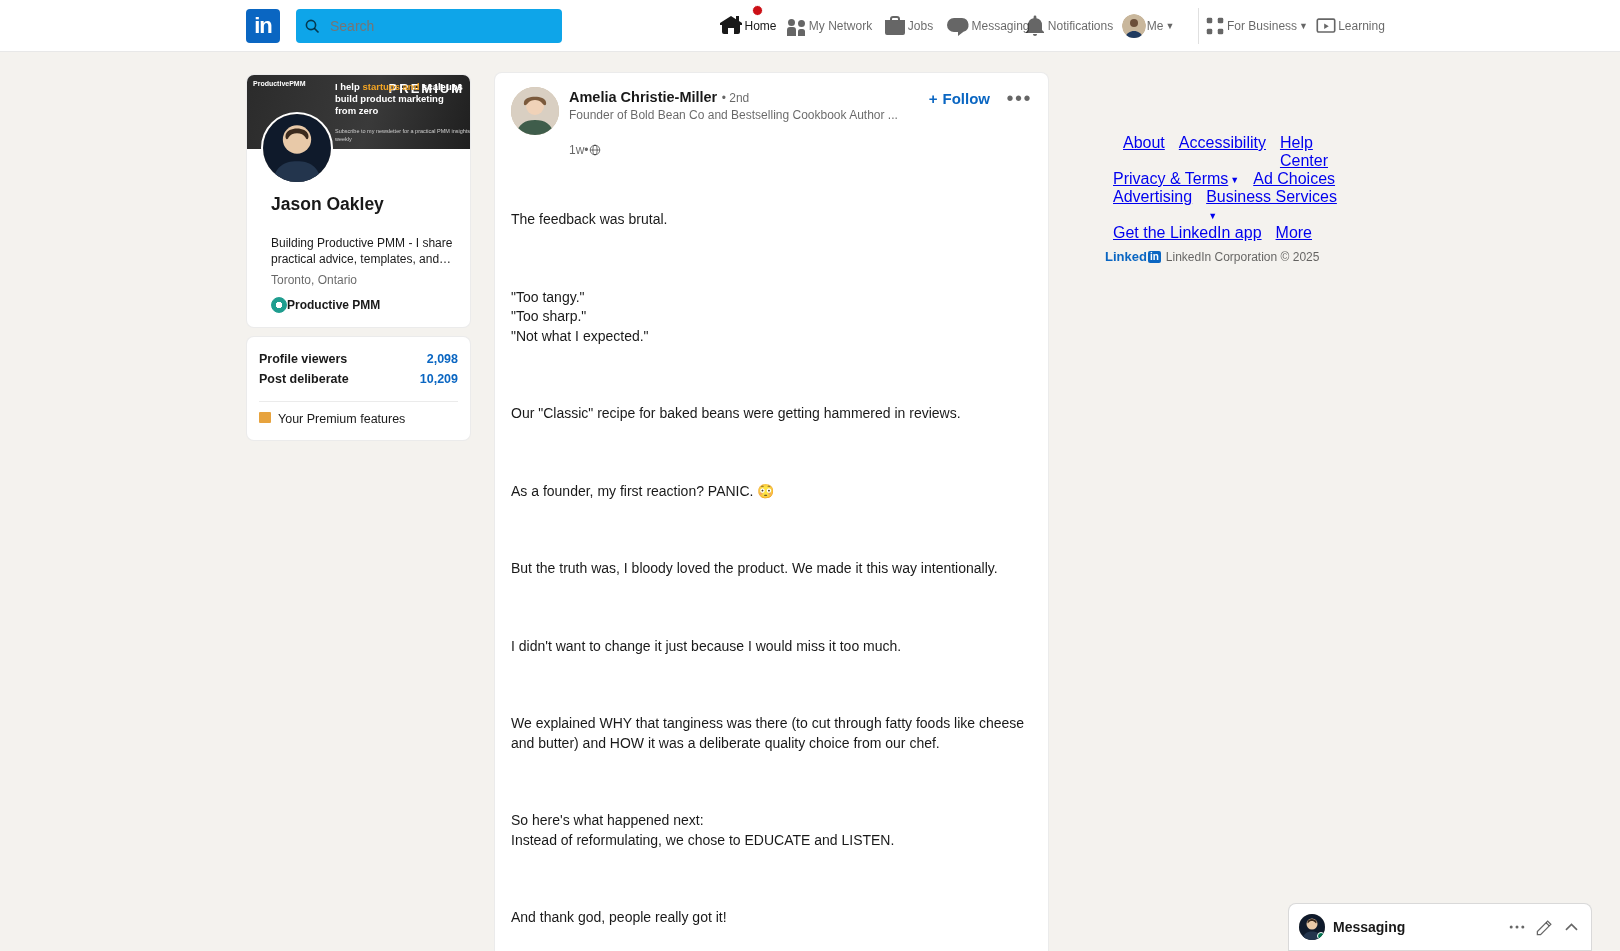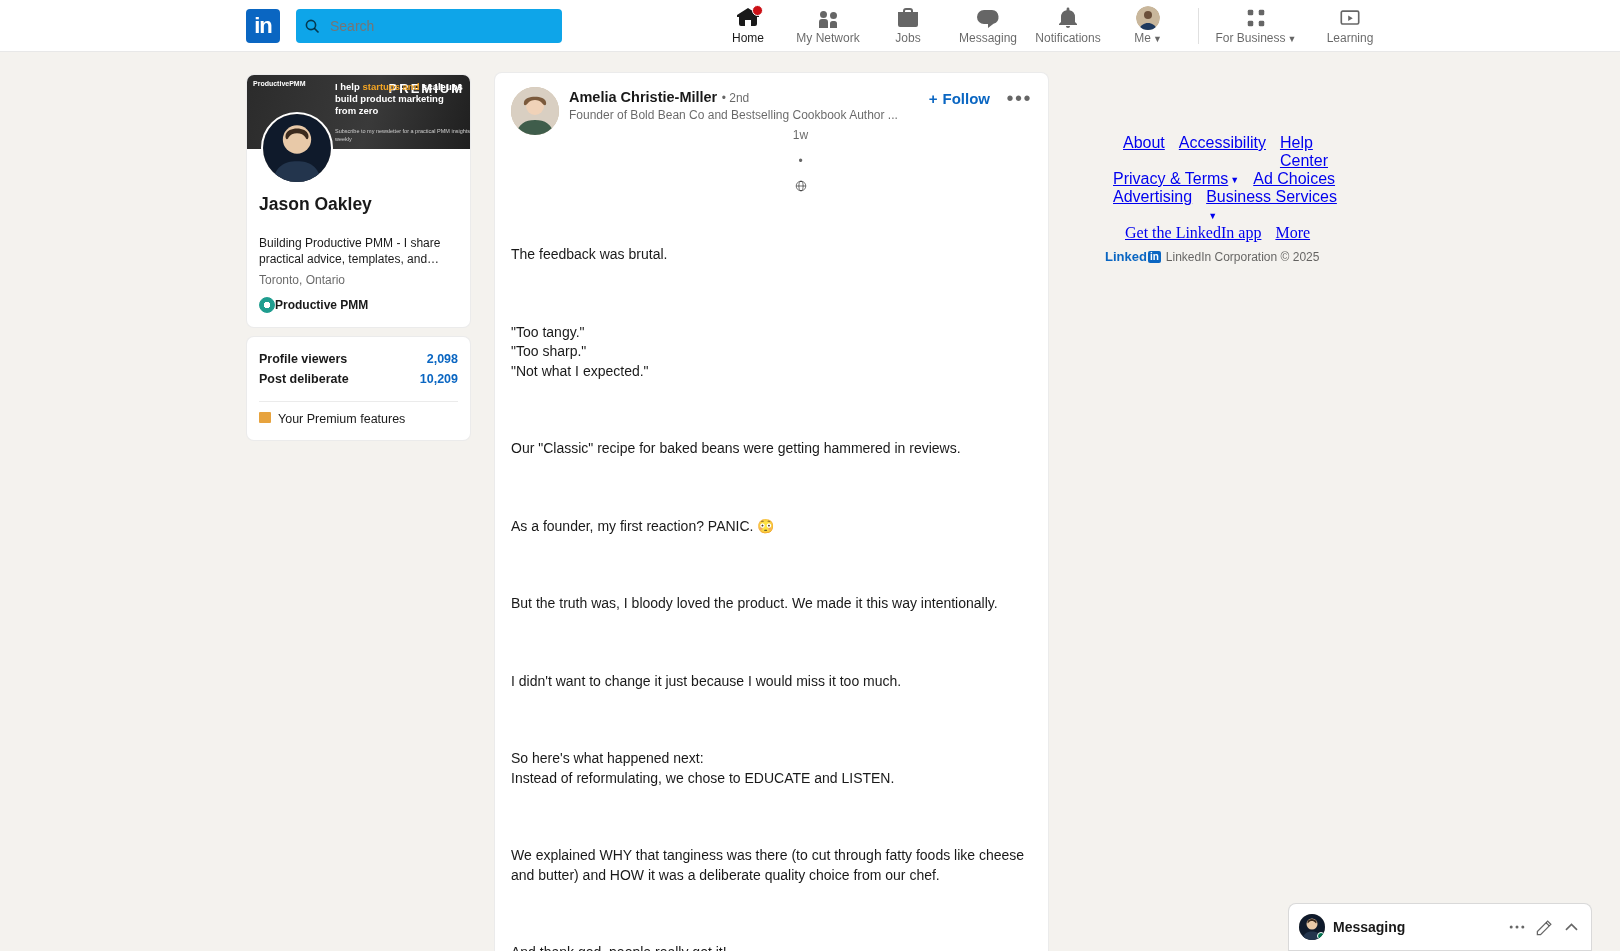--- a/index.html
+++ b/index.html
@@ -41,21 +41,21 @@
   }
   .search-box input {
     border: none; background: transparent; outline: none;
     font-size: 14px; color: #00000099; width: 100%;
     font-family: "Liberation Sans", sans-serif;
   }
   .search-icon { width: 16px; height: 16px; flex: 0 0 auto; color: #000000a6; }
 
   .nav-items { display: flex; align-items: center; margin-left: 146px; gap: 0; }
   .nav-item {
-    width: 80px; height: 52px; display: flex; flex-direction: column;
+    width: 80px; height: 52px; display: flex; flex-direction: row;
     align-items: center; justify-content: center; gap: 1px;
     color: #00000099; font-size: 12px; position: relative;
     cursor: pointer;
   }
   .nav-item.active { color: rgba(0,0,0,0.9); }
   .nav-item .ico { height: 24px; display: flex; align-items: center; justify-content: center; }
   .nav-item .lbl { white-space: nowrap; font-size: 12px; }
   .nav-badge {
     position: absolute; top: 5px; left: 44px;
     min-width: 11px; height: 11px; border-radius: 7px;
@@ -94,21 +94,21 @@
     position: absolute; left: 6px; top: 5px; color: #fff; font-size: 7px; font-weight: bold;
   }
   .premium-tag {
     position: absolute; right: 6px; top: 6px; color: #fff;
     font-size: 13px; letter-spacing: 2px; font-weight: bold;
   }
   .avatar-big {
     position: absolute; left: 15px; top: 38px; width: 72px; height: 72px;
     border-radius: 50%; border: 2px solid #fff; overflow: hidden; background:#d6c9b8;
   }
-  .profile-body { padding: 44px 12px 14px 12px; }
+  .profile-body { padding: 44px 12px 14px 24px; }
   .profile-name { font-size: 17.5px; font-weight: bold; color: rgba(0,0,0,0.9); line-height: 22px; }
   .profile-headline {
     margin-top: 20px; font-size: 12px; color: rgba(0,0,0,0.9); line-height: 16px;
     max-height: 32px; overflow: hidden;
   }
   .profile-loc { margin-top: 6px; font-size: 12px; color: rgba(0,0,0,0.6); }
   .profile-company { margin-top: 10px; display: flex; align-items: center; font-size: 12px; font-weight: bold; color: rgba(0,0,0,0.9); }
   .company-logo {
     width: 16px; height: 16px; border-radius: 50%;
     background: radial-gradient(circle at 50% 50%, #ffffff 0 3px, #1f9d8f 3px 8px);
@@ -131,21 +131,21 @@
   }
   .post-head { display: flex; align-items: flex-start; gap: 10px; position: relative; }
   .post-avatar { width: 48px; height: 48px; border-radius: 50%; overflow: hidden; flex: 0 0 auto; background: #c9b79c; }
   .post-meta { flex: 1 1 auto; min-width: 0; padding-top: 1px; }
   .post-author { font-size: 14.5px; font-weight: bold; color: rgba(0,0,0,0.9); display: inline; }
   .post-degree { font-size: 12px; color: rgba(0,0,0,0.6); }
   .post-sub {
     font-size: 12px; color: rgba(0,0,0,0.6); line-height: 16px; margin-top: 1px;
     white-space: nowrap; overflow: hidden; text-overflow: ellipsis; max-width: 340px;
   }
-  .post-time { font-size: 12px; color: rgba(0,0,0,0.6); margin-top: 5px; display: flex; align-items: center; gap: 12px; flex-direction: column; }
+  .post-time { font-size: 12px; color: rgba(0,0,0,0.6); margin-top: 20px; display: flex; align-items: center; gap: 0; }
   .globe { width: 12px; height: 12px; }
   .follow-btn {
     position: absolute; right: 36px; top: 2px;
     color: #0a66c2; font-weight: bold; font-size: 15px;
     display: flex; align-items: center; gap: 5px; cursor: pointer;
     background: none; border: none; font-family: "Liberation Sans", sans-serif;
   }
   .more-btn {
     position: absolute; right: 0; top: 2px; color: rgba(0,0,0,0.6);
     font-size: 20px; letter-spacing: 1.5px; line-height: 18px; cursor: pointer;
@@ -384,23 +384,23 @@
 
       <div class="post-body">
         <p>The feedback was brutal.</p>
         <p>"Too tangy."
 "Too sharp."
 "Not what I expected."</p>
         <p>Our "Classic" recipe for baked beans were getting hammered in reviews.</p>
         <p>As a founder, my first reaction? PANIC. 😳</p>
         <p>But the truth was, I bloody loved the product. We made it this way intentionally.</p>
         <p>I didn't want to change it just because I would miss it too much.</p>
+        <p>We explained WHY that tanginess was there (to cut through fatty foods like cheese and butter) and HOW it was a deliberate quality choice from our chef.</p>
         <p>So here's what happened next:
 Instead of reformulating, we chose to EDUCATE and LISTEN.</p>
-        <p>We explained WHY that tanginess was there (to cut through fatty foods like cheese and butter) and HOW it was a deliberate quality choice from our chef.</p>
         <p>And thank god, people really got it!</p>
         
         
         
         
         
         
         
         
       </div>
@@ -414,21 +414,21 @@
       <a href="#">Help Center</a>
     </div>
     <div class="footer-row" style="margin-left:8px;">
       <a href="#"><span>Privacy &amp; Terms</span><span class="caret">▼</span></a>
       <a href="#">Ad Choices</a>
     </div>
     <div class="footer-row" style="margin-left:8px;">
       <a href="#">Advertising</a>
       <a href="#"><span>Business Services</span><span class="caret">▼</span></a>
     </div>
-    <div class="footer-row" style="margin-left:20px;font-family:Liberation Serif, serif;">
+    <div class="footer-row" style="margin-left:8px;">
       <a href="#">Get the LinkedIn app</a>
       <a href="#">More</a>
     </div>
     <div class="copyright" style="margin-left:0;margin-top:7px;">
       <span class="li-mini">
         <span>Linked</span>
           <span class="in-sq">in</span>
       </span>
       <span>LinkedIn Corporation © 2025</span>
     </div>

